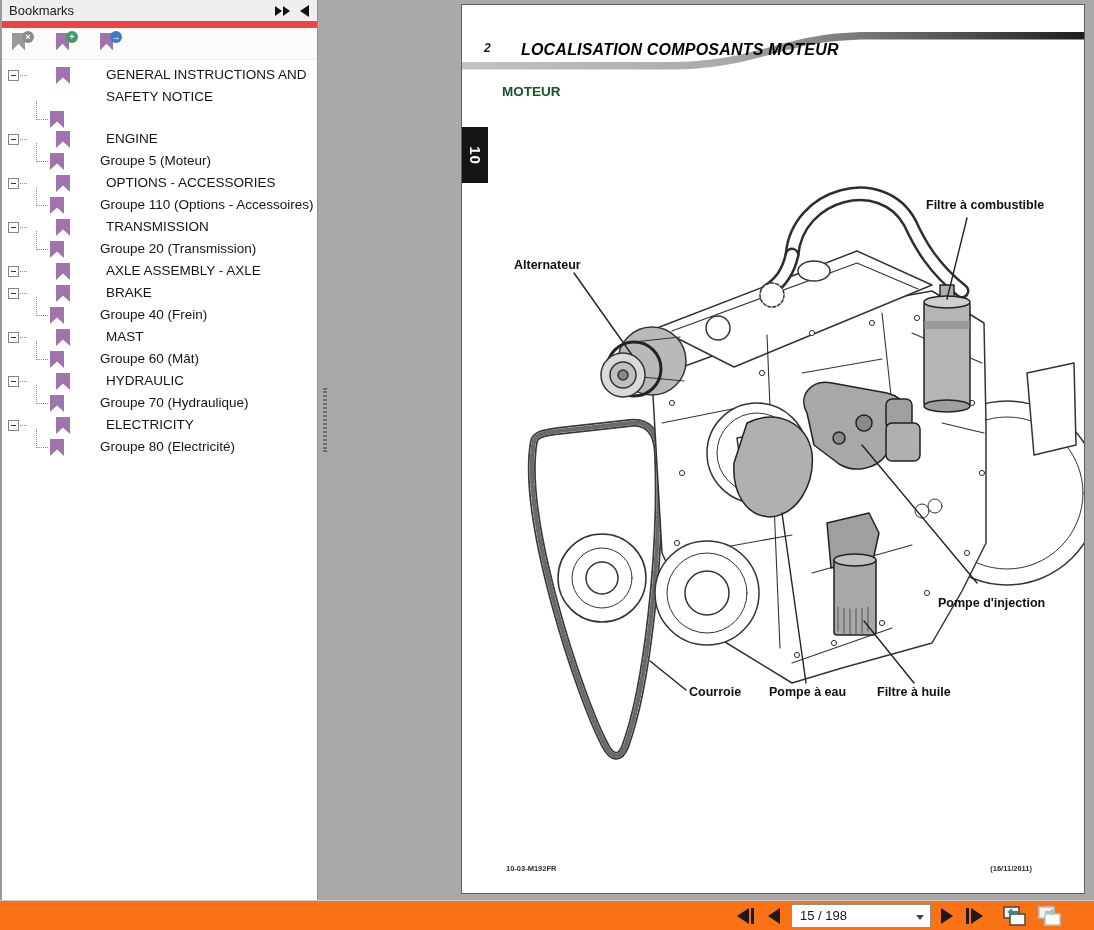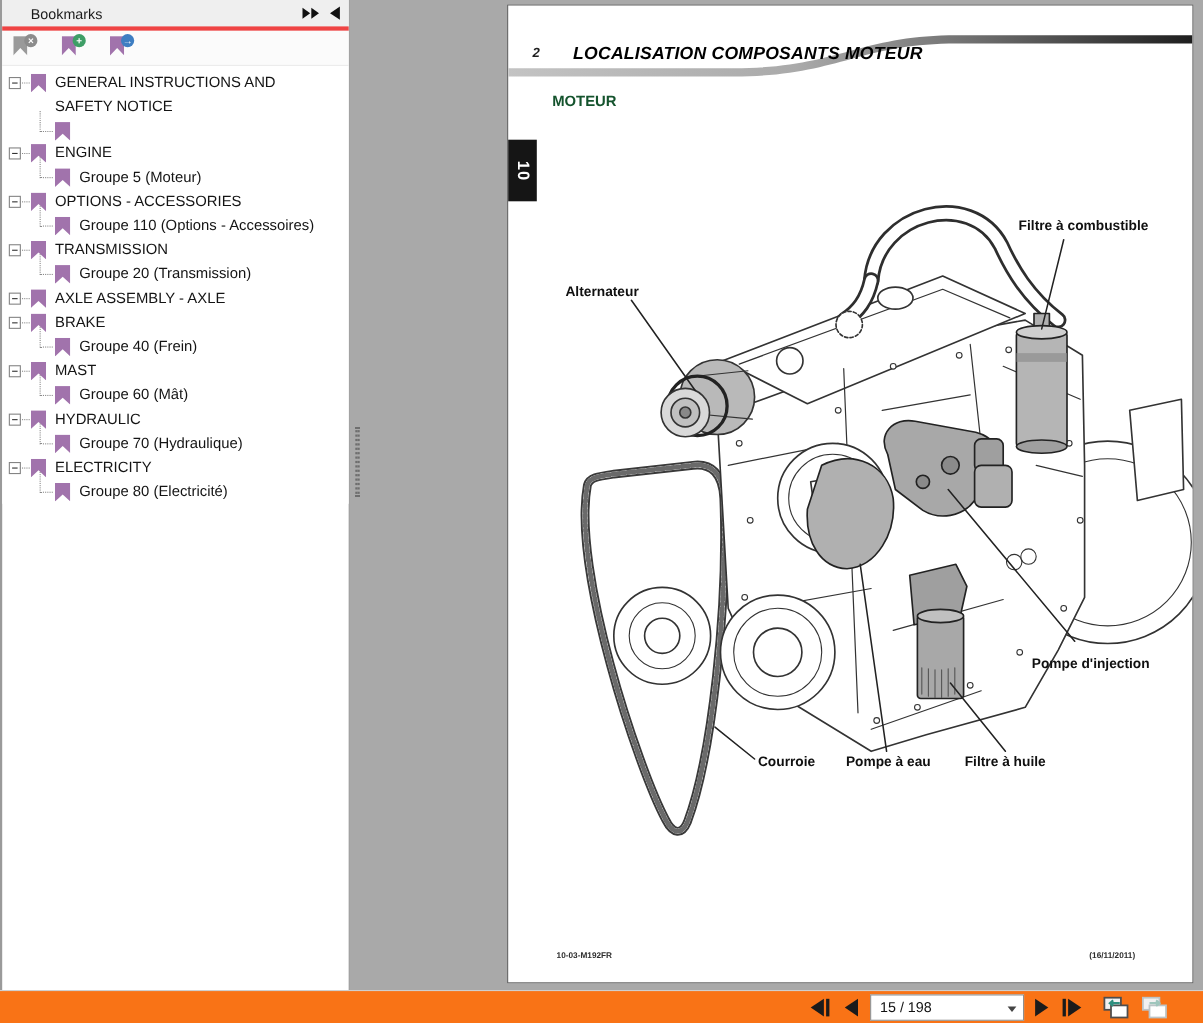--- a/index.html
+++ b/index.html
@@ -2,22 +2,22 @@
 <html><head>
 <meta charset="utf-8">
 <style>
   * { margin:0; padding:0; box-sizing:border-box; }
   html,body { width:1094px; height:930px; overflow:hidden;
     font-family:"Liberation Sans", sans-serif; background:#a9a9a9; }
 
   
   #panel { position:absolute; left:0; top:0; width:318px; height:900px;
     background:#ffffff; border-right:1px solid #8f8f8f; border-left:2px solid #9a9a9a; }
-  .panel-header { height:28px; background:#efefef; border-bottom:4px solid #ef4444;
-    display:flex; align-items:center; padding:0 8px 0 26px; }
+  .panel-header { height:28px; background:#efefef; border-bottom:7px solid #ef4444;
+    display:flex; align-items:center; padding:0 8px 0 7px; }
   .panel-title { font-size:13px; color:#1a1a1a; flex:1 1 auto; }
   .hdr-icons { display:flex; align-items:center; gap:10px; }
   .tri { width:0; height:0; display:inline-block; }
   .tri-left  { border-top:6px solid transparent; border-bottom:6px solid transparent; border-right:9px solid #111; }
   .tri-right-sm { border-top:5px solid transparent; border-bottom:5px solid transparent; border-left:7px solid #111; }
   .dbl { display:flex; gap:1px; }
 
   .panel-toolbar { height:32px; background:#fbfbfb; display:flex; align-items:center;
     gap:24px; padding-left:10px; border-bottom:1px solid #ececec; }
   .tb-icon { position:relative; width:20px; height:22px; cursor:pointer; }
@@ -27,21 +27,21 @@
   .badge { position:absolute; right:-2px; top:-2px; width:12px; height:12px; border-radius:50%;
     color:#fff; font-size:9px; line-height:12px; text-align:center; font-weight:bold; }
   .badge.x { background:#8c8c8c; }
   .badge.plus { background:#3E9E66; }
   .badge.arrow { background:#3E7EC2; }
 
   
   #tree { position:relative; padding:4px 0 0 0; background:#fff; }
   .tree-vline { position:absolute; left:11px; width:0; border-left:1px dotted #8a8a8a; z-index:0; }
   .trow { display:flex; align-items:flex-start; line-height:22px; font-size:13.5px;
-    color:#141414; position:relative; z-index:1; cursor:pointer; }
+    color:#141414; position:relative; z-index:1; cursor:pointer;gap:28px; }
   .trow.parent { padding-left:6px; }
   .trow.child { margin-left:48px; }
   .trow.child::before { content:''; position:absolute; left:-14px; top:-7px; width:11px;
     height:18px; border-left:1px dotted #8a8a8a; border-bottom:1px dotted #8a8a8a; }
   .tbox { position:relative; width:11px; height:11px; margin-top:6px; background:#fff;
     border:1px solid #848484; flex:0 0 auto; }
   .tbox i { position:absolute; left:2px; right:2px; top:4px; border-top:1px solid #333; display:block; }
   .tbox::after { content:''; position:absolute; left:100%; top:4px; width:9px; border-top:1px dotted #8a8a8a; }
   .trow .ribbon { flex:0 0 auto; margin:3px 8px 0 9px; width:14px; height:17px; }
   .trow.child .ribbon { margin-left:0; }

